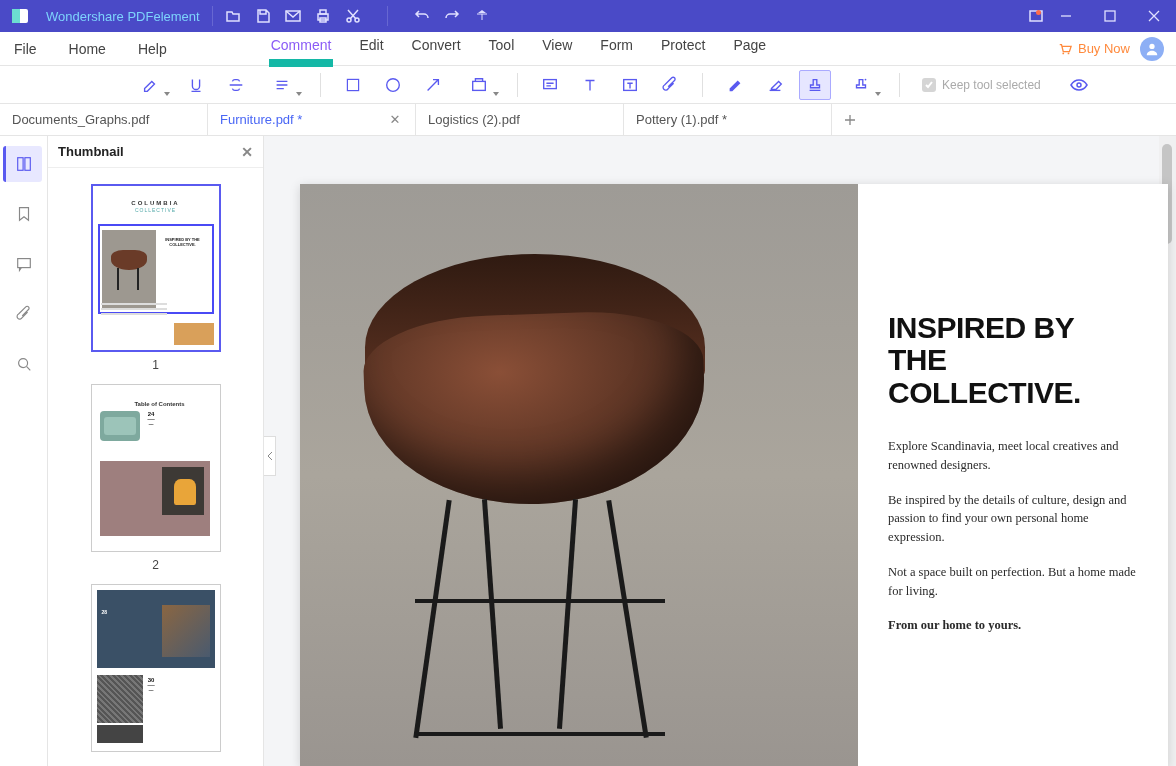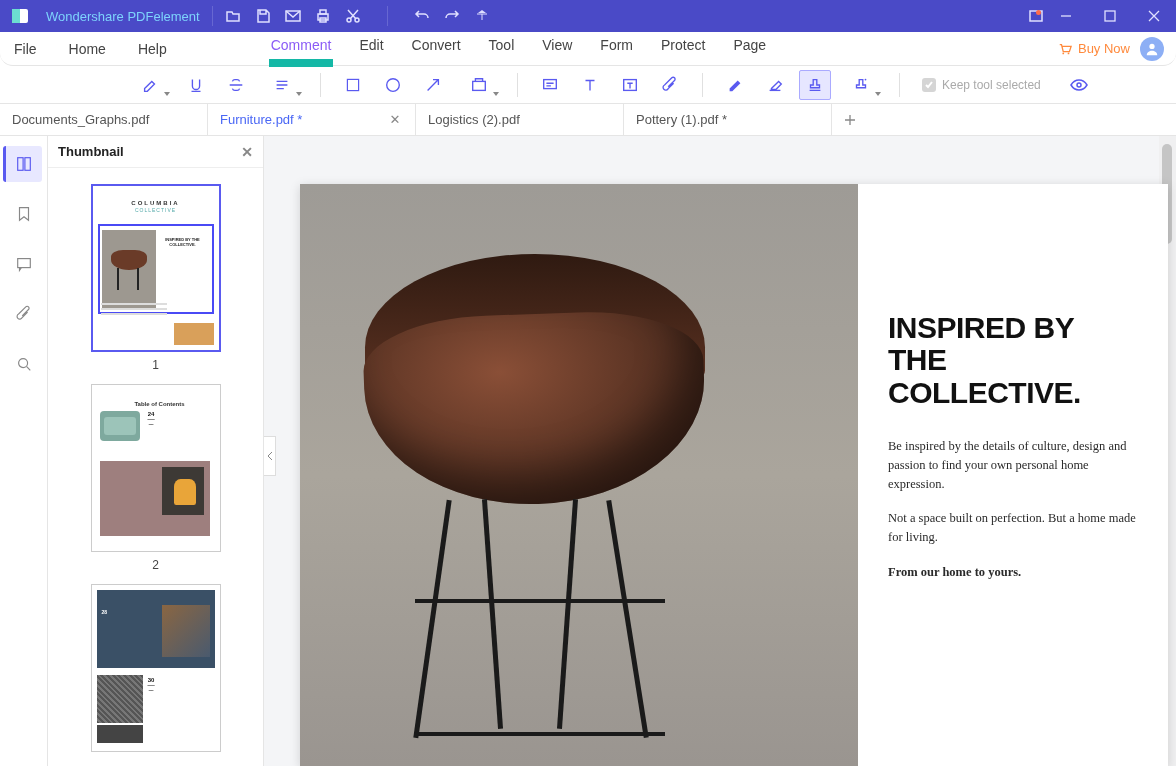--- a/index.html
+++ b/index.html
@@ -14,21 +14,21 @@
 .title-icon { width: 16px; height: 16px; display: flex; align-items: center; justify-content: center; cursor: pointer; }
 .title-icon svg { stroke: #e0e0ff; fill: none; stroke-width: 1.5; }
 .title-spacer { flex: 1; }
 .win-controls { display: flex; }
 .win-btn { width: 44px; height: 32px; display: flex; align-items: center; justify-content: center; cursor: pointer; }
 .win-btn svg { stroke: #e0e0ff; fill: none; stroke-width: 1.3; }
 .notif-icon { position: relative; }
 .notif-dot { position: absolute; top: 2px; right: 3px; width: 5px; height: 5px; background: #ff6b4a; border-radius: 50%; }
 
 
-.menu-bar { height: 34px; border-bottom: 1px solid #e5e5e5; display: flex; align-items: center; padding: 0 12px; border-radius: 13px; }
+.menu-bar { height: 34px; border-bottom: 1px solid #e5e5e5; display: flex; align-items: center; padding: 0 12px; }
 .menu-group-left { display: flex; gap: 28px; margin-right: 100px; }
 .menu-group-center { display: flex; gap: 24px; margin: 0 auto; }
 .menu-item { font-size: 14px; color: #444; cursor: pointer; padding: 6px 2px; }
 .menu-item.active { color: #8b5cf6; border-bottom: 8px solid #14b8a6; margin-bottom: -1px; }
 .menu-spacer { flex: 1; }
 .buy-now { color: #ff8a3d; font-size: 13px; display: flex; align-items: center; gap: 6px; cursor: pointer; margin-right: 10px; }
 .avatar { width: 24px; height: 24px; border-radius: 50%; background: #8daff5; display: flex; align-items: center; justify-content: center; }
 .avatar svg { fill: #fff; }
 
 
@@ -488,20 +488,21 @@
           <div class="leg l1"></div>
             <div class="leg l2"></div>
             <div class="leg l3"></div>
             <div class="leg l4"></div>
           <div class="rung r1"></div>
             <div class="rung r2"></div>
         </div>
       </div>
       <div class="text-col">
         <h1><span>INSPIRED BY</span><br><span>THE COLLECTIVE.</span></h1>
+        <p>Explore Scandinavia, meet local creatives and renowned designers.</p>
         <p>Be inspired by the details of culture, design and passion to find your own personal home expression.</p>
         <p>Not a space built on perfection. But a home made for living.</p>
         <p class="bold">From our home to yours.</p>
       </div>
     </div>
   </div>
 
 </div>
 
 </body></html>

